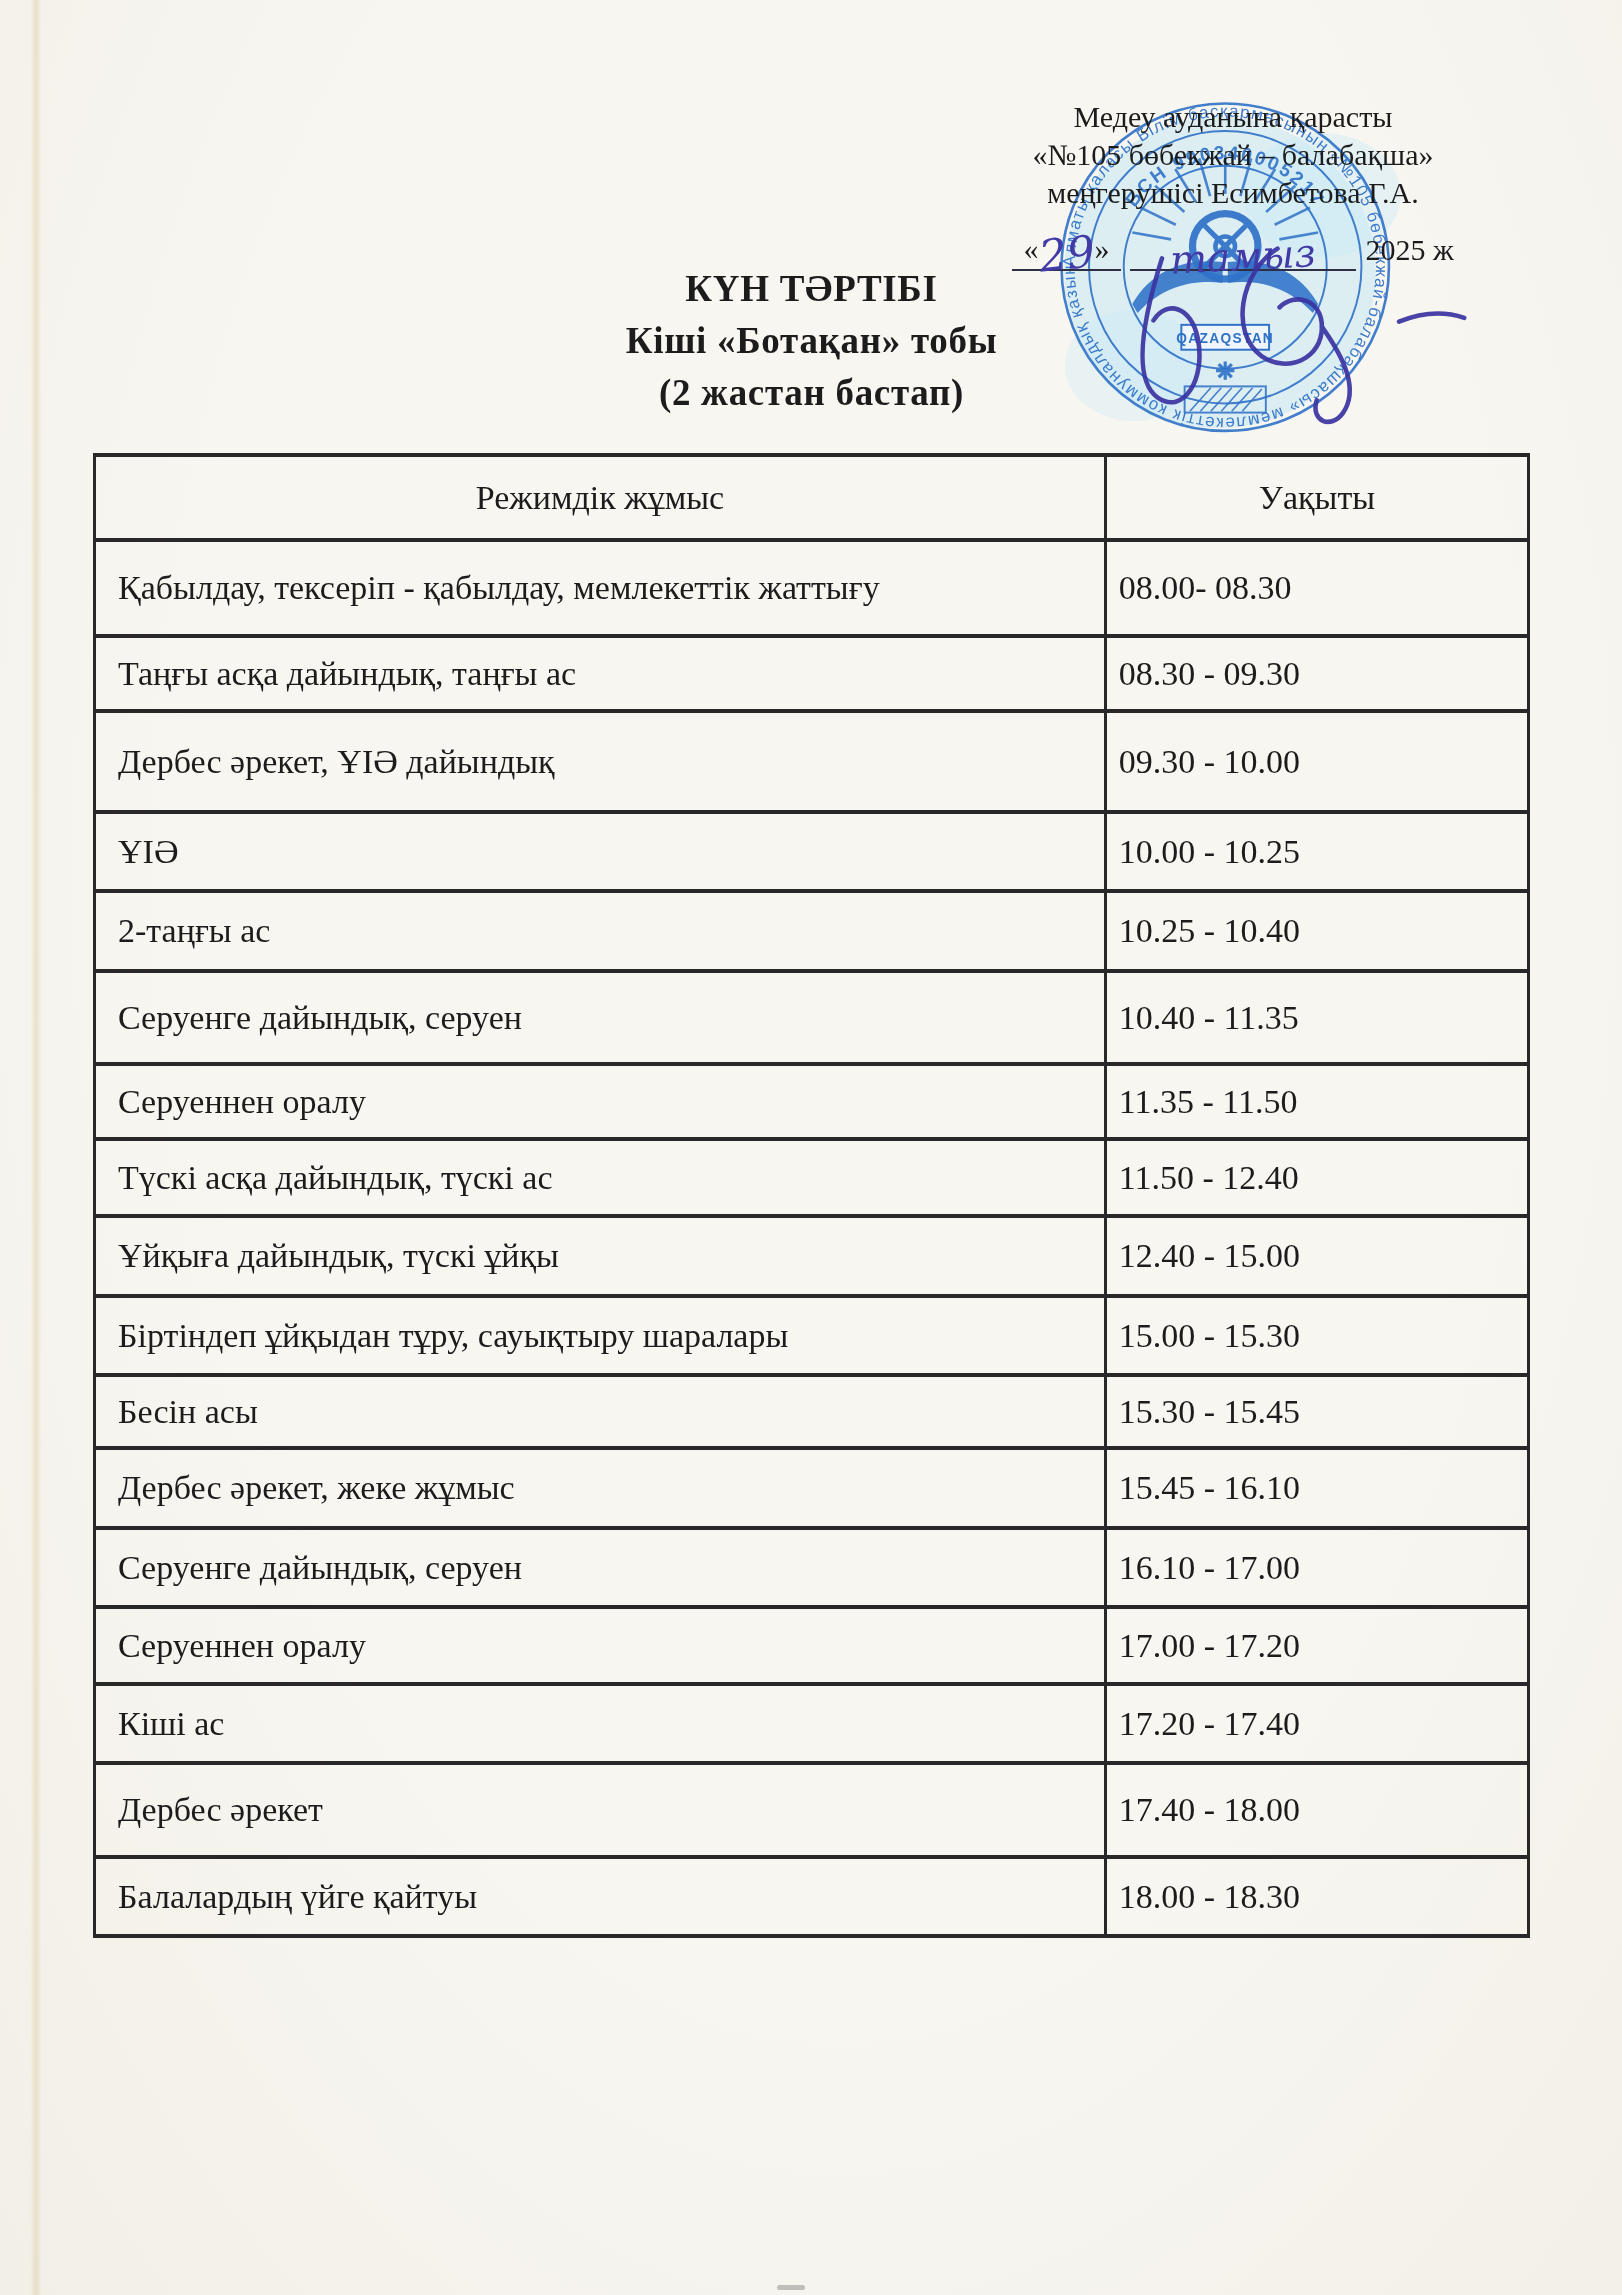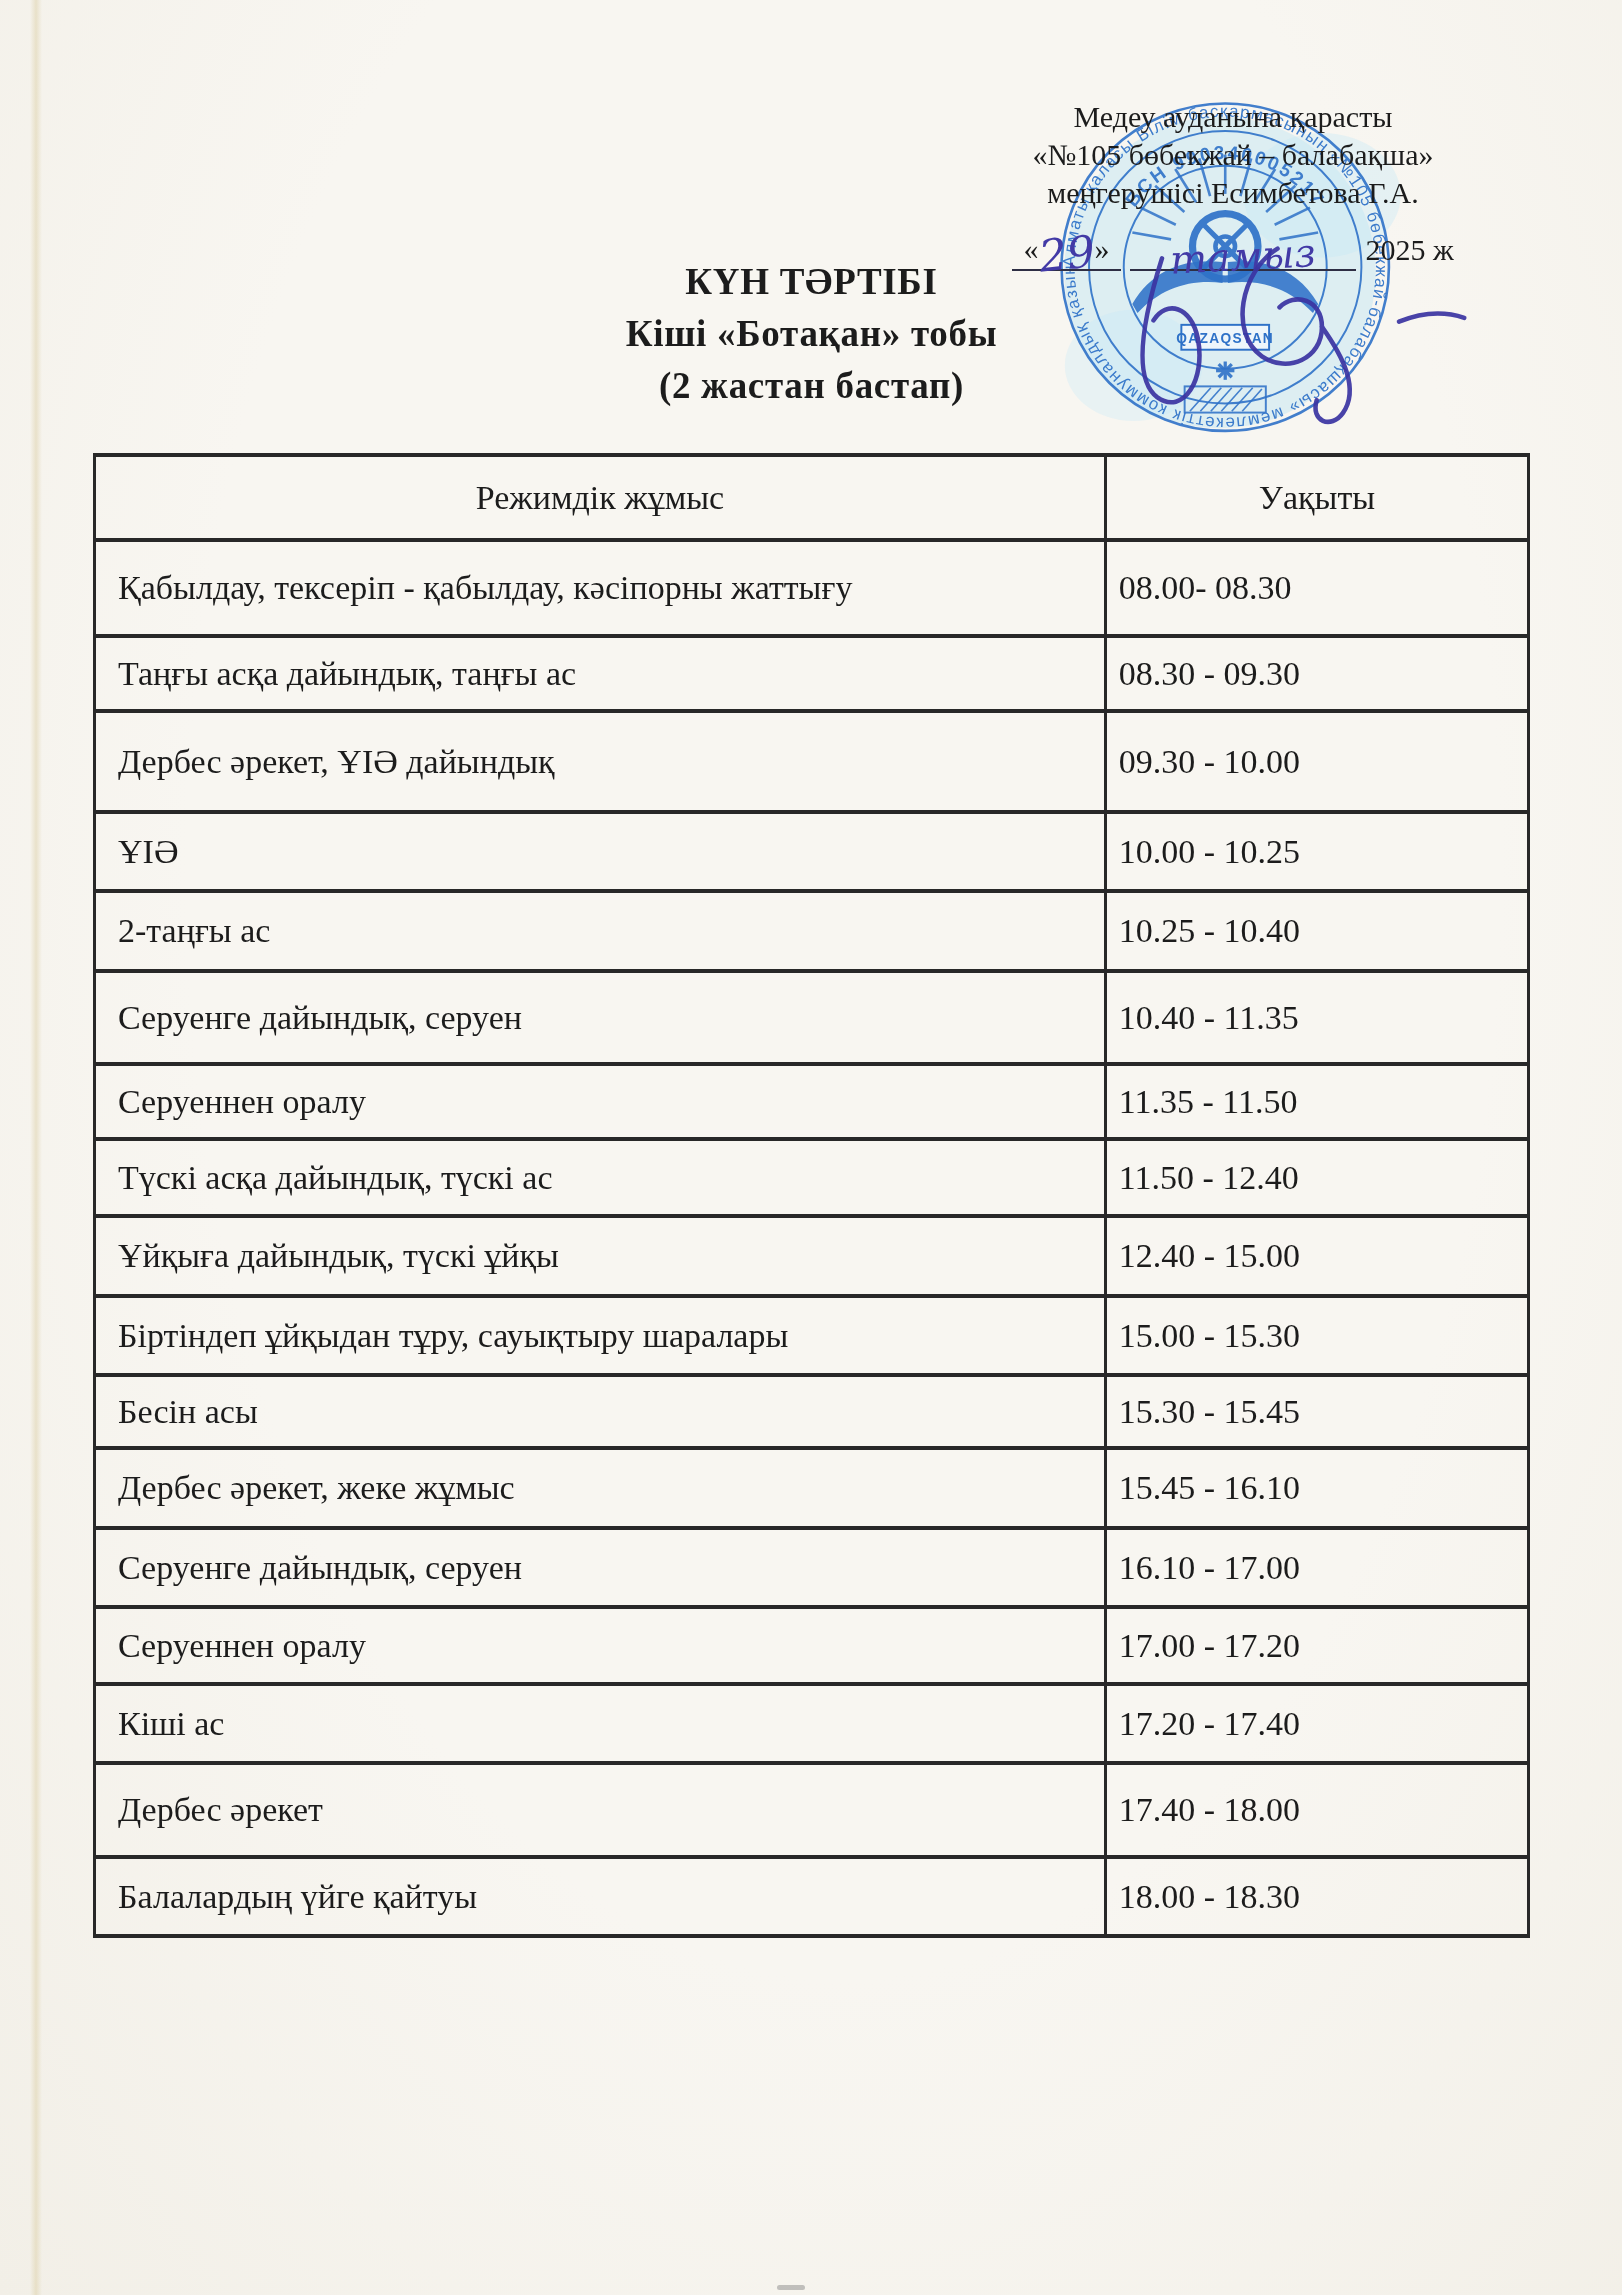--- a/index.html
+++ b/index.html
@@ -19,21 +19,21 @@
     border-bottom:2.6px solid #2e2e44;padding:0 5.2px 1.3px 5.2px;}
   .day-blank{min-width:98px;}
   .month-blank{min-width:216px;}
   .hand{display:inline-block;font-style:italic;color:#423aa6;
     font-family:"DejaVu Serif",serif;transform:rotate(-6deg);}
   .hand.day{font-size:44px;line-height:39px;margin-bottom:-5.2px;}
   .hand.month{font-size:39px;line-height:37px;margin-bottom:-6.5px;transform:rotate(-3deg);}
   .q{font-size:30px;}
   .year{padding-bottom:2.6px;margin-top:33px;}
   
-  .title{position:absolute;left:0;top:256px;width:1623px;text-align:center;z-index:2;
+  .title{position:absolute;left:0;top:263px;width:1623px;text-align:center;z-index:2;
     font-size:37px;font-weight:bold;line-height:52px;letter-spacing:0.7px;}
   
   .stamp-wrap{position:absolute;left:1055px;top:97px;width:347px;height:347px;z-index:1;}
   
   .signature{position:absolute;left:1106px;top:229px;z-index:3;}
   
   table.schedule{position:absolute;left:93px;top:453px;width:1437px;z-index:2;
     border-collapse:collapse;table-layout:fixed;}
   .schedule th,.schedule td{
     border:3.3px solid #282828;border-top-width:4.6px;border-bottom-width:4.6px;
@@ -160,21 +160,21 @@
       <col style="width:29.5%">
     </colgroup>
   <thead>
     <tr>
       <th class="c-act">Режимдік жұмыс</th>
       <th class="c-time">Уақыты</th>
     </tr>
   </thead>
   <tbody>
       <tr style="height: 96px;">
-        <td class="c-act">Қабылдау, тексеріп - қабылдау, кәсіпорны жаттығу</td>
+        <td class="c-act">Қабылдау, тексеріп - қабылдау, мемлекеттік жаттығу</td>
         <td class="c-time">08.00- 08.30</td>
       </tr>
       <tr style="height: 75px;">
         <td class="c-act">Таңғы асқа дайындық, таңғы ас</td>
         <td class="c-time">08.30 - 09.30</td>
       </tr>
       <tr style="height: 101px;">
         <td class="c-act">Дербес әрекет, ҰІӘ дайындық</td>
         <td class="c-time">09.30 - 10.00</td>
       </tr>

